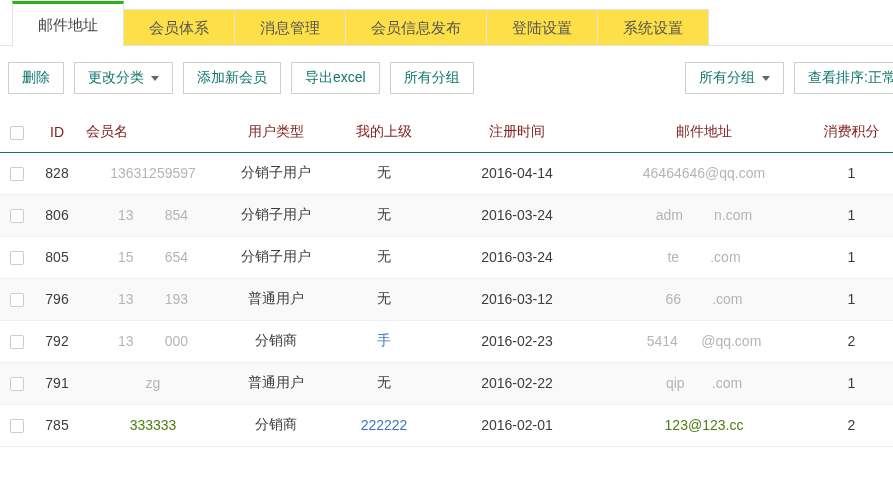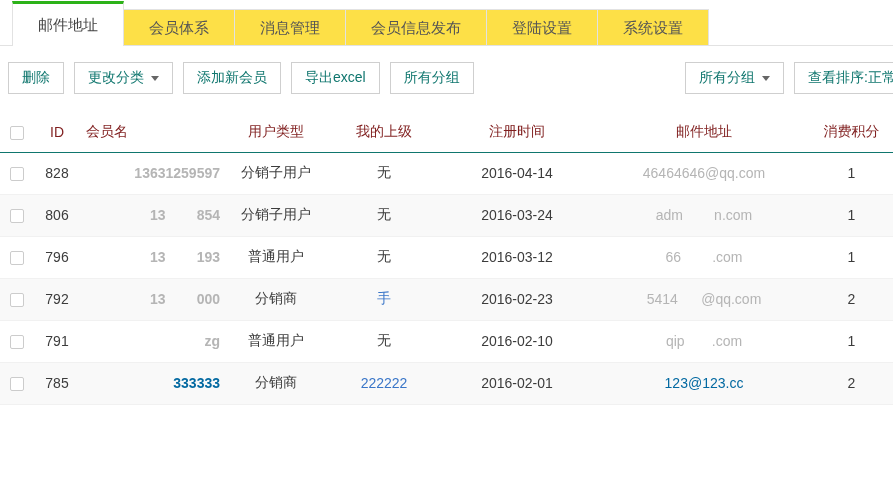--- a/index.html
+++ b/index.html
@@ -28,26 +28,26 @@
   
   table { width: 893px; border-collapse: collapse; table-layout: fixed; font-size: 14px; }
   col.c-cb { width: 34px; } col.c-id { width: 46px; } col.c-name { width: 140px; }
   col.c-type { width: 112px; } col.c-up { width: 104px; } col.c-date { width: 162px; }
   col.c-mail { width: 212px; } col.c-pts { width: 83px; }
   thead th { height: 40px; font-weight: normal; color: #7f1d1d; text-align: center;
     border-bottom: 1px solid #0f766e; background: #fff; }
   thead th.al { text-align: left; padding-left: 6px; }
   tbody td { height: 42px; color: #3c3c3c; text-align: center; border-bottom: 1px solid #f1f1f1; }
   tbody tr:nth-child(even) { background: #f9f9f9; }
-  td.al { text-align: right; padding-left: 6px; font-weight: bold; }
+  td.al { text-align: center; padding-left: 6px; }
   td.pre { white-space: pre; overflow: hidden; }
   .cb { display: inline-block; width: 14px; height: 14px; border: 1px solid #ccc;
     border-radius: 2px; background: #fff; vertical-align: middle; cursor: pointer; }
   .fade { color: #b5b5b5; filter: blur(0.4px); }
-  .muted { color: #0369a1; }
+  .muted { color: #4d7c0f; }
   .link { color: #3a76c8; cursor: pointer; }
 </style>
 </head>
 <body>
 
 <div class="tabbar">
   <div class="tab active">邮件地址</div>
   <div class="tab">会员体系</div>
   <div class="tab">消息管理</div>
   <div class="tab">会员信息发布</div>
@@ -113,20 +113,30 @@
     <td>806</td>
     <td class="al pre fade">13        854</td>
     <td>分销子用户</td>
     <td>无</td>
     <td>2016-03-24</td>
     <td class="pre fade">adm        n.com</td>
     <td>1</td>
   </tr>
       <tr>
     <td><span class="cb"></span></td>
+    <td>805</td>
+    <td class="al pre fade">15        654</td>
+    <td>分销子用户</td>
+    <td>无</td>
+    <td>2016-03-24</td>
+    <td class="pre fade">te        .com</td>
+    <td>1</td>
+  </tr>
+      <tr>
+    <td><span class="cb"></span></td>
     <td>796</td>
     <td class="al pre fade">13        193</td>
     <td>普通用户</td>
     <td>无</td>
     <td>2016-03-12</td>
     <td class="pre fade">66        .com</td>
     <td>1</td>
   </tr>
       <tr>
     <td><span class="cb"></span></td>
@@ -137,21 +147,21 @@
     <td>2016-02-23</td>
     <td class="pre fade">5414      @qq.com</td>
     <td>2</td>
   </tr>
       <tr>
     <td><span class="cb"></span></td>
     <td>791</td>
     <td class="al pre fade">zg</td>
     <td>普通用户</td>
     <td>无</td>
-    <td>2016-02-10</td>
+    <td>2016-02-22</td>
     <td class="pre fade">qip       .com</td>
     <td>1</td>
   </tr>
       <tr>
     <td><span class="cb"></span></td>
     <td>785</td>
     <td class="al pre muted">333333</td>
     <td>分销商</td>
     <td class="link">222222</td>
     <td>2016-02-01</td>

